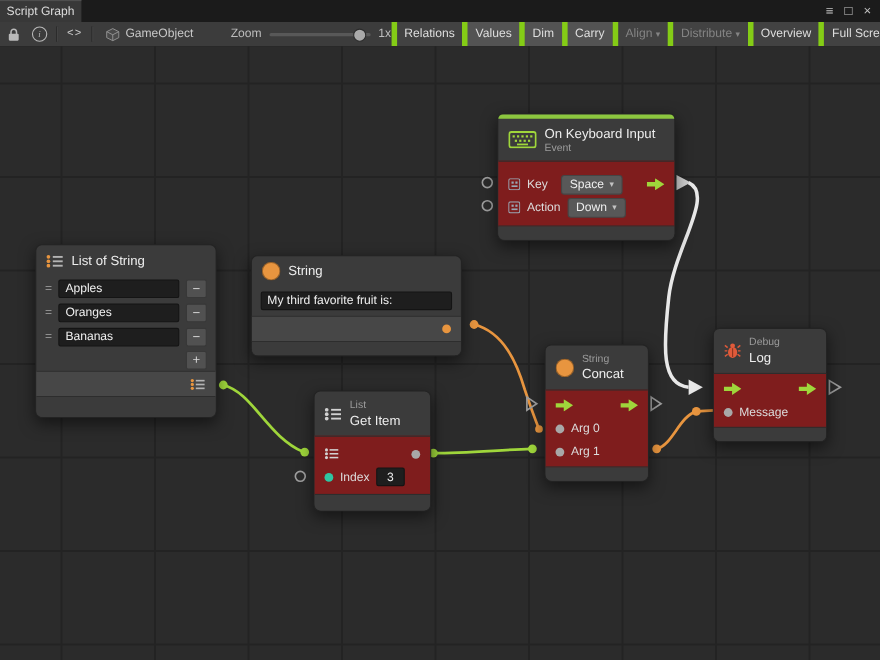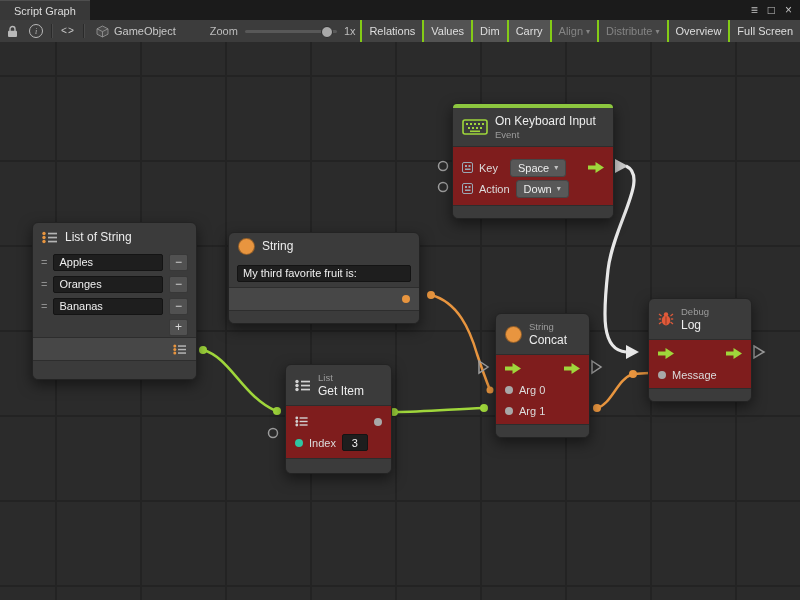--- a/index.html
+++ b/index.html
@@ -3,21 +3,21 @@
 <meta charset="utf-8">
 <style>
   html,body{margin:0;padding:0;background:#191919;}
   body{width:800px;height:600px;overflow:hidden;font-family:"Liberation Sans",sans-serif;
        -webkit-font-smoothing:antialiased;}
   .window{position:relative;width:800px;height:600px;overflow:hidden;}
 
   
   .tabbar{position:absolute;top:0;left:0;right:0;height:20px;background:#1b1b1b;
           display:flex;align-items:stretch;}
-  .tab{background:#383838;border-top:1px solid #4e4e4e;padding:0 14px;display:flex;
+  .tab{background:#383838;border-top:1px solid #4e4e4e;padding:0 6px;display:flex;
        align-items:center;font-size:11px;color:#dcdcdc;}
   .win-icons{margin-left:auto;display:flex;align-items:center;gap:10px;padding-right:8px;
              color:#c4c4c4;font-size:12px;}
   .win-icons span{cursor:default;line-height:1;}
 
   
   .toolbar{position:absolute;top:20px;left:0;right:0;height:22px;background:#3c3c3c;
            border-bottom:1px solid #1f1f1f;display:flex;align-items:center;
            font-size:11px;color:#cfcfcf;overflow:hidden;white-space:nowrap;}
   .tool-icon{width:24px;height:22px;display:flex;align-items:center;justify-content:center;flex:0 0 auto;}
@@ -28,21 +28,21 @@
   .vsep{width:1px;height:14px;background:#2a2a2a;border-right:1px solid #4a4a4a;margin:0 3px;flex:0 0 auto;}
   .gameobject-chip{display:flex;align-items:center;gap:5px;padding:0 8px;height:22px;flex:0 0 auto;color:#c8c8c8;}
   .zoom-group{display:flex;align-items:flex-end;gap:7px;margin-left:26px;flex:0 0 auto;}
   .zoom-label,.zoom-value{color:#bdbdbd;}
   .slider{position:relative;width:92px;height:12px;flex:0 0 auto;}
   .slider .track{position:absolute;left:0;right:0;top:5px;height:3px;background:#585858;border-radius:2px;}
   .slider .knob{position:absolute;top:1px;left:76px;width:10px;height:10px;border-radius:50%;
                 background:#a9a9a9;border:1px solid #2c2c2c;}
   .tbtn-group{margin-left:auto;display:flex;align-items:stretch;height:22px;flex:0 0 auto;}
   .tbtn{display:flex;align-items:center;gap:3px;padding:0 7px;background:#424242;
-        border-left:2px solid #84cc16;color:#dedede;flex:0 0 auto;}
+        border-left:5px solid #84cc16;color:#dedede;flex:0 0 auto;}
   .tbtn.active{background:#535353;}
   .tbtn.disabled{color:#848484;}
   .tbtn .caret{font-size:8px;color:inherit;}
 
   
   .canvas{position:absolute;top:42px;left:0;right:0;bottom:0;background:#2b2b2b;
           background-image:
             linear-gradient(to right,#232323 2px,transparent 2px),
             linear-gradient(to bottom,#232323 2px,transparent 2px);
           background-size:85px 85px;background-position:55px 33px;z-index:0;}
@@ -332,21 +332,21 @@
     </div>
     <div class="lrow" style="height:28px;">
       <input class="field" value="My third favorite fruit is:" style="">
     </div>
     <div class="pband">
       <span class="dot orange"></span>
     </div>
     <div class="nfoot"></div>
   </div>
 
-  <div class="node" style="left:285px;top:364px;width:105px;">
+  <div class="node" style="left:285px;top:355px;width:105px;">
     <div class="nhead h2">
       <svg width="16" height="13" viewBox="0 0 16 13">
         <circle cx="2" cy="2.5" r="1.7" fill="#d2d2d2"></circle>
           <rect x="6" y="1.7" width="9" height="1.7" fill="#d2d2d2"></rect>
         <circle cx="2" cy="6.5" r="1.7" fill="#d2d2d2"></circle>
           <rect x="6" y="5.7" width="9" height="1.7" fill="#d2d2d2"></rect>
         <circle cx="2" cy="10.5" r="1.7" fill="#d2d2d2"></circle>
           <rect x="6" y="9.7" width="9" height="1.7" fill="#d2d2d2"></rect>
       </svg>
       <div class="titles">

